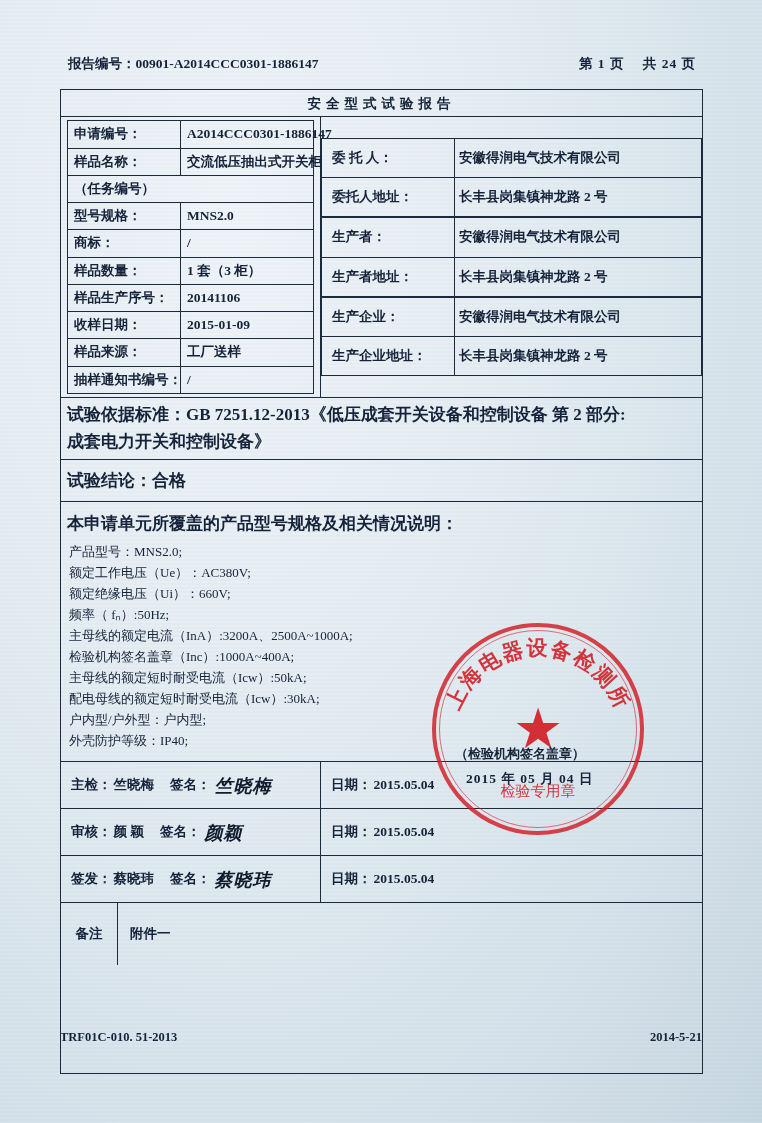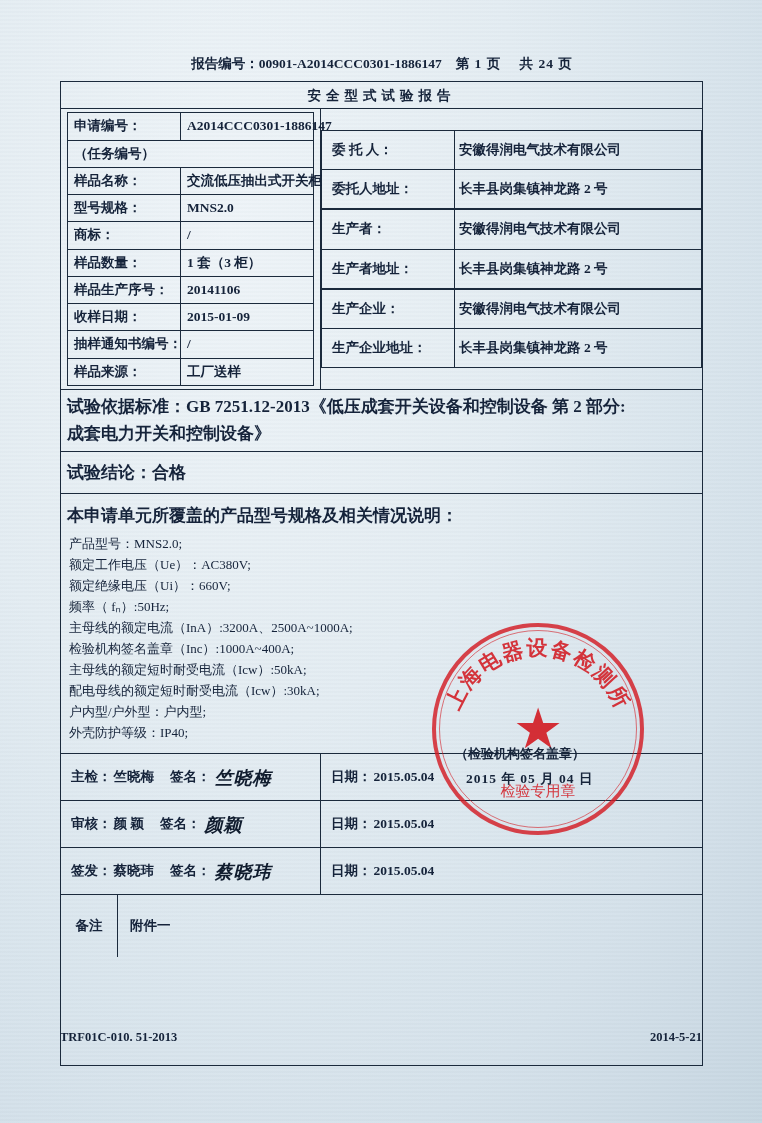--- a/index.html
+++ b/index.html
@@ -33,25 +33,25 @@
   .doc {
     position: absolute;
     left: 60px;
     top: 55px;
     width: 642px;
   }
 
   
   .header-row {
     display: flex;
-    justify-content: center;
+    justify-content: space-between;
     align-items: baseline;
     font-size: 13.5px;
     font-weight: bold;
-    margin-bottom: 8px;
+    margin-bottom: 16px;
     padding: 0 6px 0 8px;
   }
   .header-right { letter-spacing: 1px; }
   .header-right span { margin-left: 14px; }
 
   table.main {
     width: 642px;
     border-collapse: collapse;
     table-layout: fixed;
   }
@@ -214,53 +214,53 @@
 
       <tr>
         <td class="cellpad">
           <table class="inner">
             <tbody>
                   <tr>
               <td style="width:100px" class="lbl">申请编号：</td>
               <td class="val">A2014CCC0301-1886147</td>
             </tr>
             <tr>
-              <td colspan="2" class="lbl">（任务编号）</td>
-            </tr>
-            <tr>
               <td class="lbl">样品名称：</td>
               <td class="val">交流低压抽出式开关柜</td>
             </tr>
             <tr>
+              <td colspan="2" class="lbl">（任务编号）</td>
+            </tr>
+            <tr>
               <td class="lbl">型号规格：</td>
               <td class="val">MNS2.0</td>
             </tr>
             <tr>
               <td class="lbl">商标：</td>
               <td class="val">/</td>
             </tr>
             <tr>
               <td class="lbl">样品数量：</td>
               <td class="val">1 套（3 柜）</td>
             </tr>
             <tr>
               <td class="lbl">样品生产序号：</td>
               <td class="val">20141106</td>
             </tr>
             <tr>
               <td class="lbl">收样日期：</td>
               <td class="val">2015-01-09</td>
             </tr>
             <tr>
+              <td class="lbl">样品来源：</td>
+              <td class="val">工厂送样</td>
+            </tr>
+            <tr>
               <td class="lbl">抽样通知书编号：</td>
               <td class="val">/</td>
-            </tr>
-            <tr>
-              <td class="lbl">样品来源：</td>
-              <td class="val">工厂送样</td>
             </tr>
           </tbody>
               </table>
         </td>
 
         <td style="padding:0">
           <table class="inner" style="border-collapse:collapse">
             <tbody>
                   <tr>
               <td style="width:116px;padding:9px 6px 9px 10px" class="lbl">委 托 人：</td>

